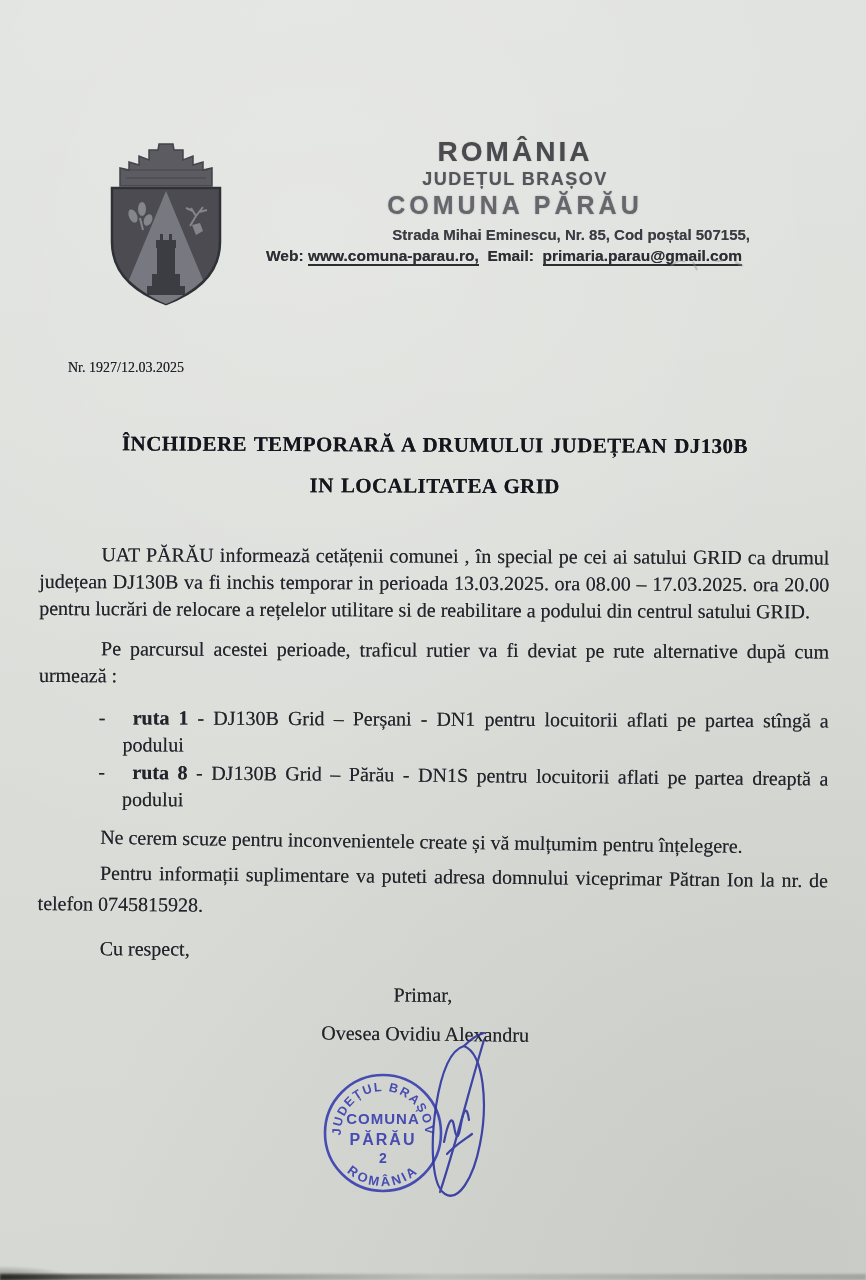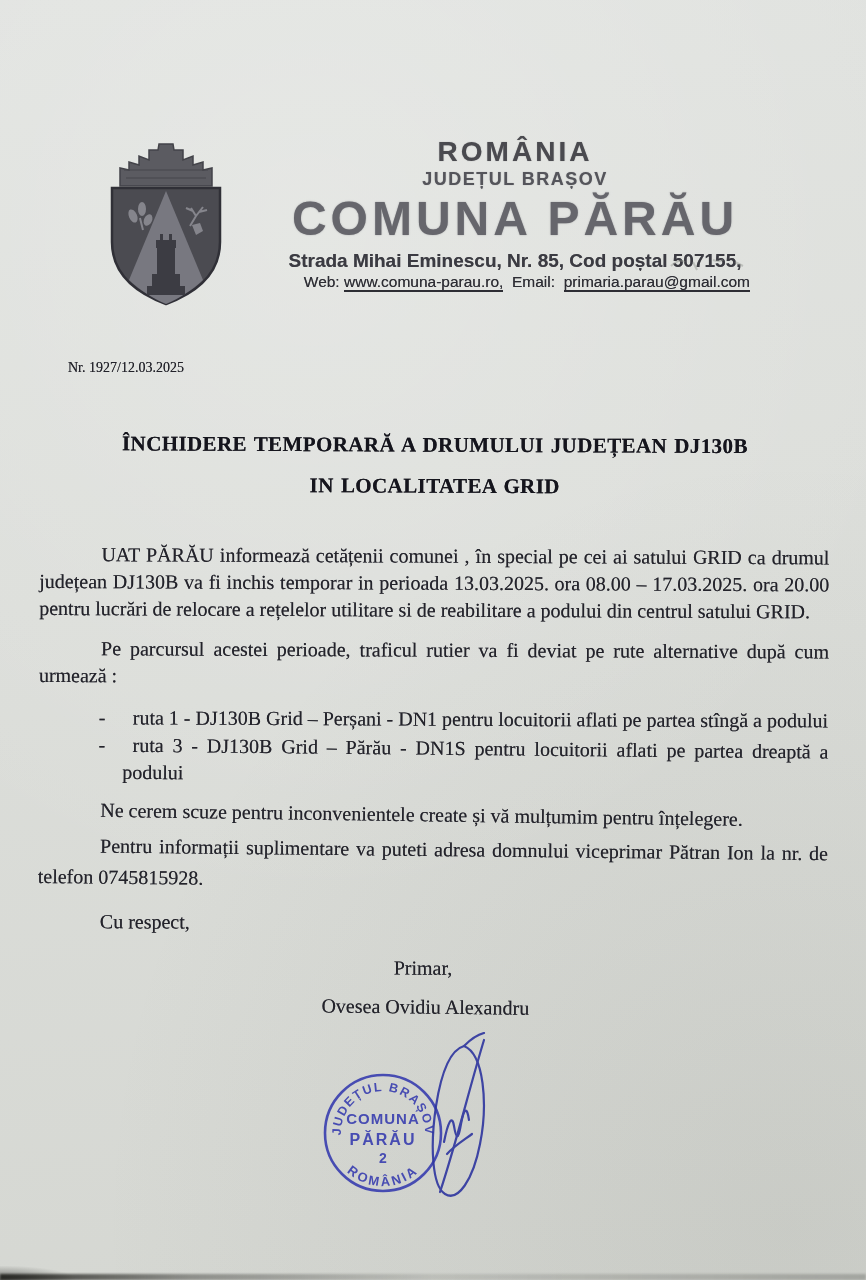--- a/index.html
+++ b/index.html
@@ -13,45 +13,45 @@
     padding-left: 28px;
   }
   
   .coat { position:absolute; left:100px; top:138px; }
   .lh-text { position:absolute; left:280px; top:136px; width:470px; text-align:center;
              font-family:"Liberation Sans", sans-serif; }
   .lh-country  { font-size:28px; font-weight:bold; letter-spacing:3px; color:#4a4a4f;
                  text-shadow:0 0 1px rgba(74,74,79,0.55); }
   .lh-county   { font-size:18px; font-weight:bold; letter-spacing:1.5px; color:#55555b; margin-top:1px;
                  text-shadow:0 0 1px rgba(85,85,91,0.5); }
-  .lh-commune  { font-size:48px; font-weight:bold; letter-spacing:4px; color:#66666c; margin-top:1px;
+  .lh-commune  { font-size:25px; font-weight:bold; letter-spacing:4px; color:#66666c; margin-top:1px;
                  text-shadow:0 0 1.5px rgba(102,102,108,0.6); }
-  .lh-address  { font-size:19px; font-weight:bold; color:#3b3b42; margin-top:5px; line-height:19px;
-                 text-shadow:0 0 0.5px rgba(59,59,66,0.6); }
-  .lh-webline  { font-size:15.5px; font-weight:normal; color:#2d2d34; margin-top:3px; margin-left:-22px;
-                 text-shadow:0 0 0.5px rgba(45,45,52,0.7); white-space:nowrap;text-align:right; }
+  .lh-address  { font-size:15px; font-weight:bold; color:#3b3b42; margin-top:5px; line-height:19px;
+                 text-shadow:0 0 0.5px rgba(59,59,66,0.6);text-align:right; }
+  .lh-webline  { font-size:15.5px; font-weight:bold; color:#2d2d34; margin-top:3px; margin-left:-22px;
+                 text-shadow:0 0 0.5px rgba(45,45,52,0.7); white-space:nowrap; }
   .uline { border-bottom:2px solid #2d2d34; padding-bottom:0px; }
   .pencil { position:absolute; left:665px; top:252px; opacity:0.55; }
   
   .nr { position:absolute; left:68px; top:360px; font-size:14px; color:#22222a;
         text-shadow:0 0 0.5px rgba(34,34,42,0.7); }
   .content { position:absolute; left:40px; top:430px; width:790px; color:#23232b;
              font-size:20px; line-height:27px; transform:rotate(0.25deg); transform-origin:0 0;
              text-shadow:0 0 0.5px rgba(35,35,43,0.65); }
   .title { text-align:center; font-weight:bold; font-size:21px; color:#15151d;
            letter-spacing:0.4px; word-spacing:1.5px; text-shadow:0 0 0.6px rgba(21,21,29,0.8); }
   .title-2 { margin-top:14px; }
   p { margin:0; }
   .para { text-align:justify; text-indent:62px; }
   .p1 { margin-top:43px; }
   .p2 { margin-top:13px; }
   .routes { margin-top:15px; }
   .route { position:relative; padding-left:84px; text-indent:10px; text-align:justify; }
   .route .dash { position:absolute; left:60px; top:0; text-indent:0; }
-  .route .rlabel { font-weight:normal;margin-top:22px; }
+  .route .rlabel { font-weight:bold;margin-top:22px; }
   .route-2 { transform:rotate(0.3deg); transform-origin:0 0; }
   .p3 { margin-top:11px; transform:rotate(0.55deg); transform-origin:0 50%; }
   .p4 { margin-top:7px; line-height:30.5px; transform:rotate(0.35deg); transform-origin:0 0; }
   .closing { margin-top:17px; text-indent:62px; }
   .sig-title { margin-top:18px; margin-left:356px; }
   .sig-name  { margin-top:13px; margin-left:284px; transform:rotate(0.4deg); }
   
   .stamp-sig { position:absolute; left:310px; top:1032px; }
   .stamp-text { font-family:"Liberation Sans", sans-serif; font-weight:bold; }
   
@@ -111,21 +111,21 @@
     <div class="title title-2">IN LOCALITATEA GRID</div>
 
     <p class="para p1">UAT PĂRĂU informează cetățenii comunei , în special pe cei ai satului GRID ca drumul județean DJ130B va fi inchis temporar in perioada 13.03.2025. ora 08.00 – 17.03.2025. ora 20.00 pentru lucrări de relocare a rețelelor utilitare si de reabilitare a podului din centrul satului GRID.</p>
     <p class="para p2">Pe parcursul acestei perioade, traficul rutier va fi deviat pe rute alternative după cum urmează :</p>
 
     <div class="routes">
       <div class="route route-1">
         <span class="dash">-</span><span class="rlabel">ruta 1</span><span> - DJ130B Grid – Perșani - DN1 pentru locuitorii aflati pe partea stîngă a podului</span>
       </div>
       <div class="route route-2">
-        <span class="dash">-</span><span class="rlabel">ruta 3</span><span> - DJ130B Grid – Părău - DN1S pentru locuitorii aflati pe partea dreaptă a podului</span>
+        <span class="dash">-</span><span class="rlabel">ruta 8</span><span> - DJ130B Grid – Părău - DN1S pentru locuitorii aflati pe partea dreaptă a podului</span>
       </div>
     </div>
 
     <p class="para p3">Ne cerem scuze pentru inconvenientele create și vă mulțumim pentru înțelegere.</p>
     <p class="para p4">Pentru informații suplimentare va puteti adresa domnului viceprimar Pătran Ion la nr. de telefon 0745815928.</p>
     <p class="closing">Cu respect,</p>
 
     <div class="sig-title">Primar,</div>
     <div class="sig-name">Ovesea Ovidiu Alexandru</div>
   </div>

